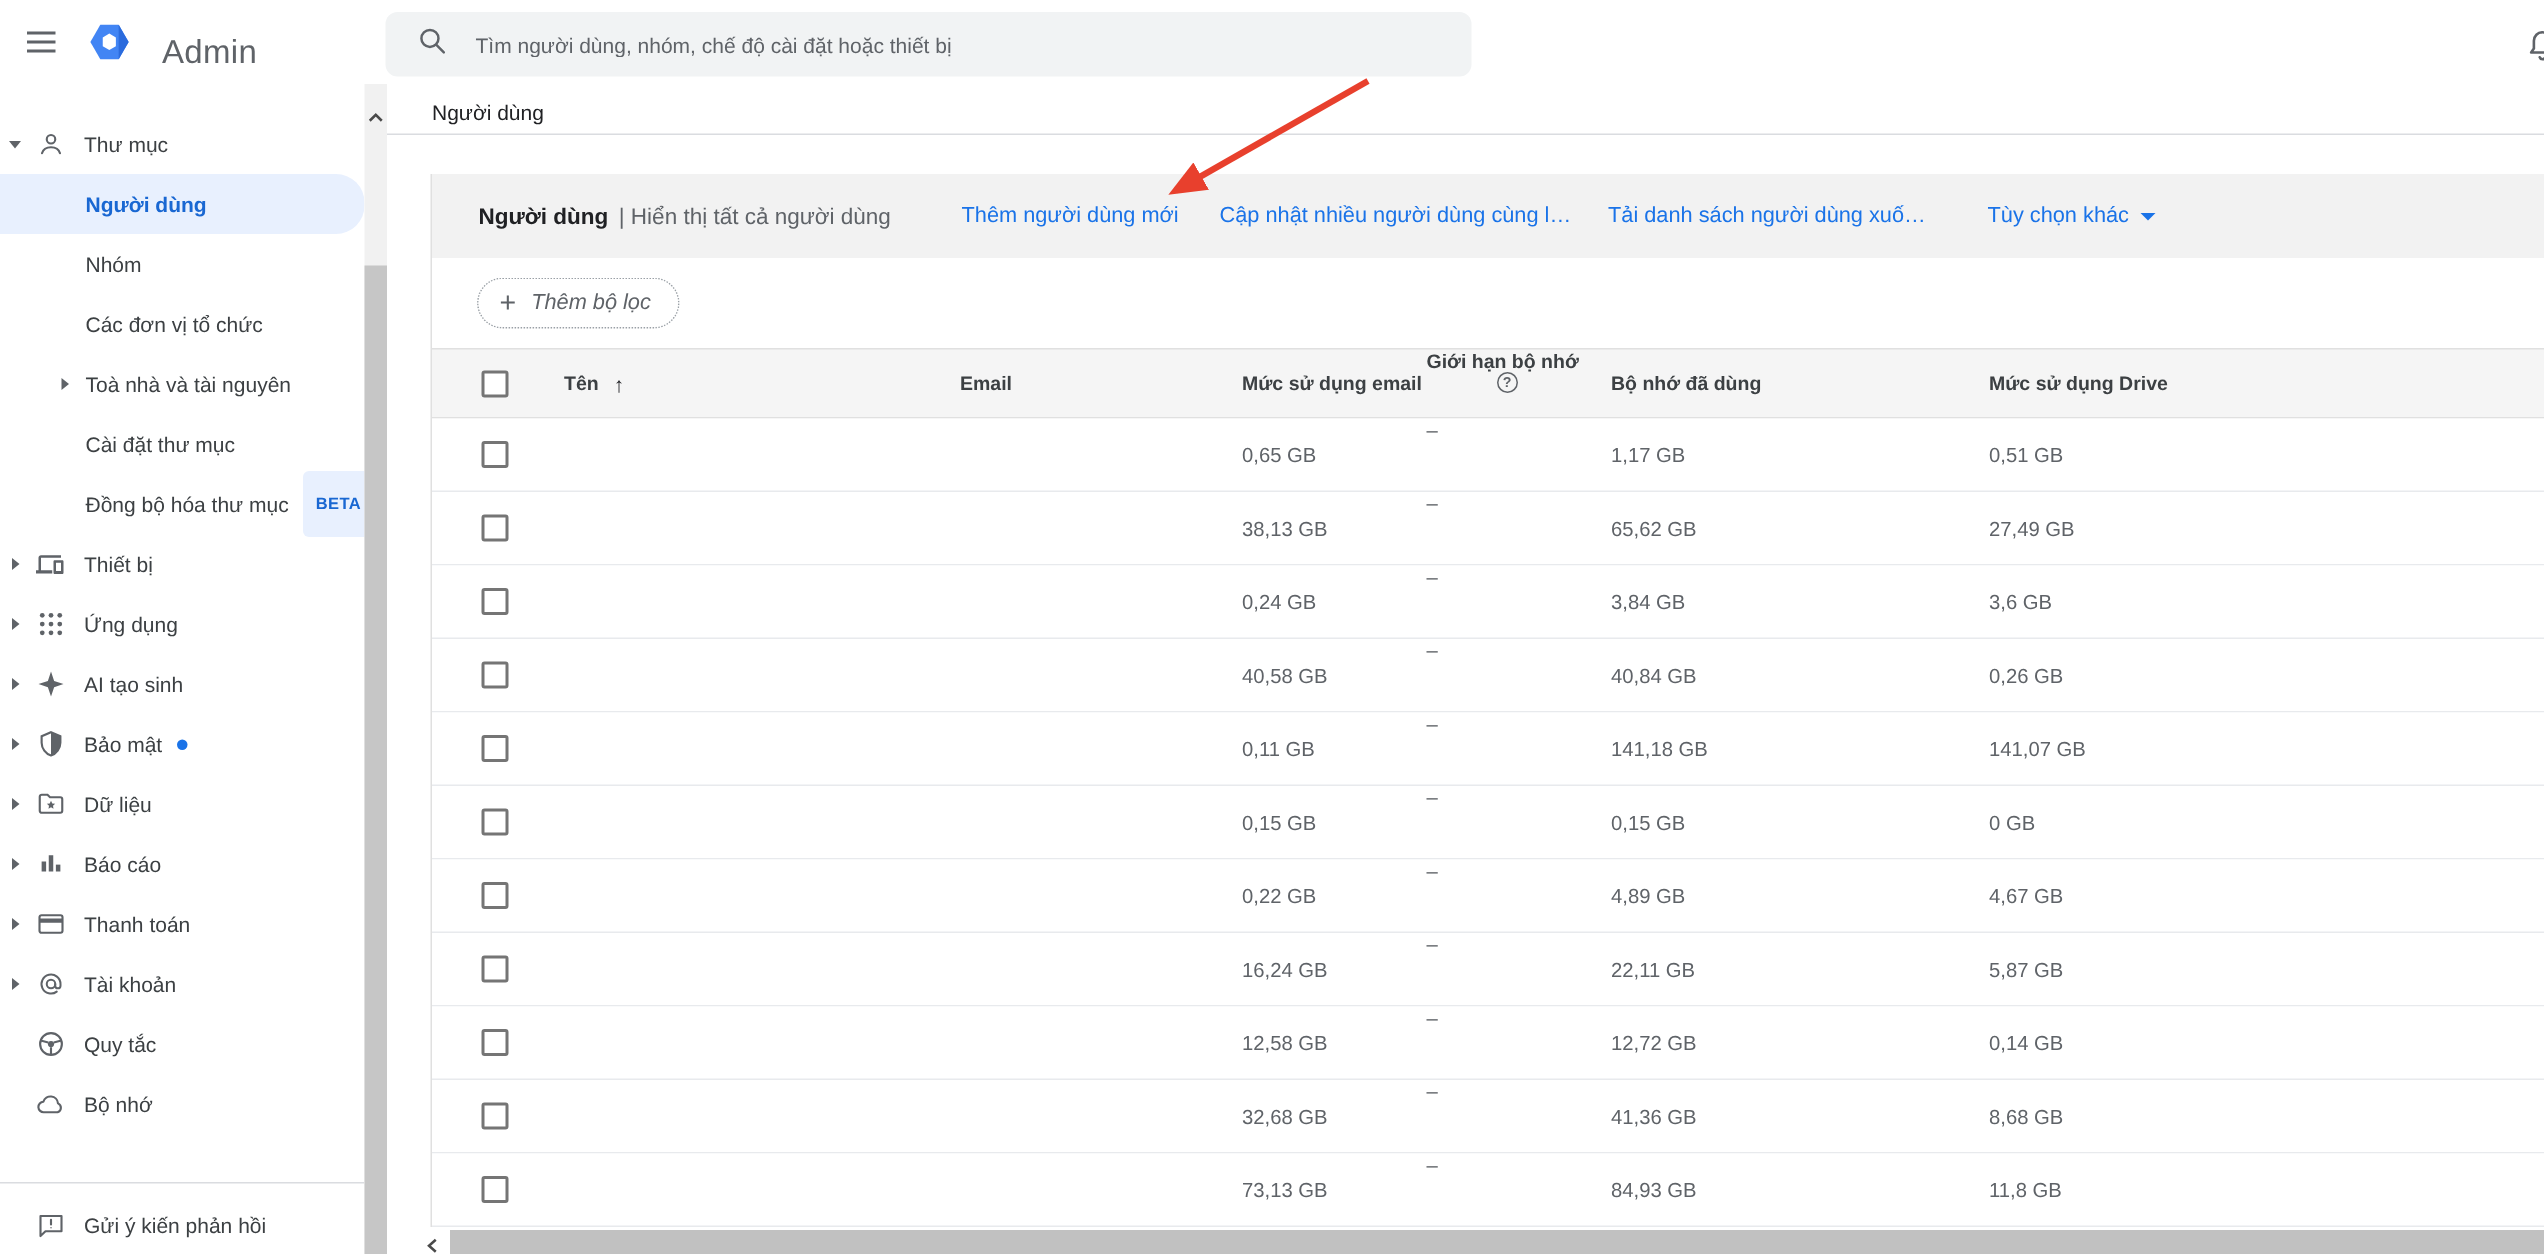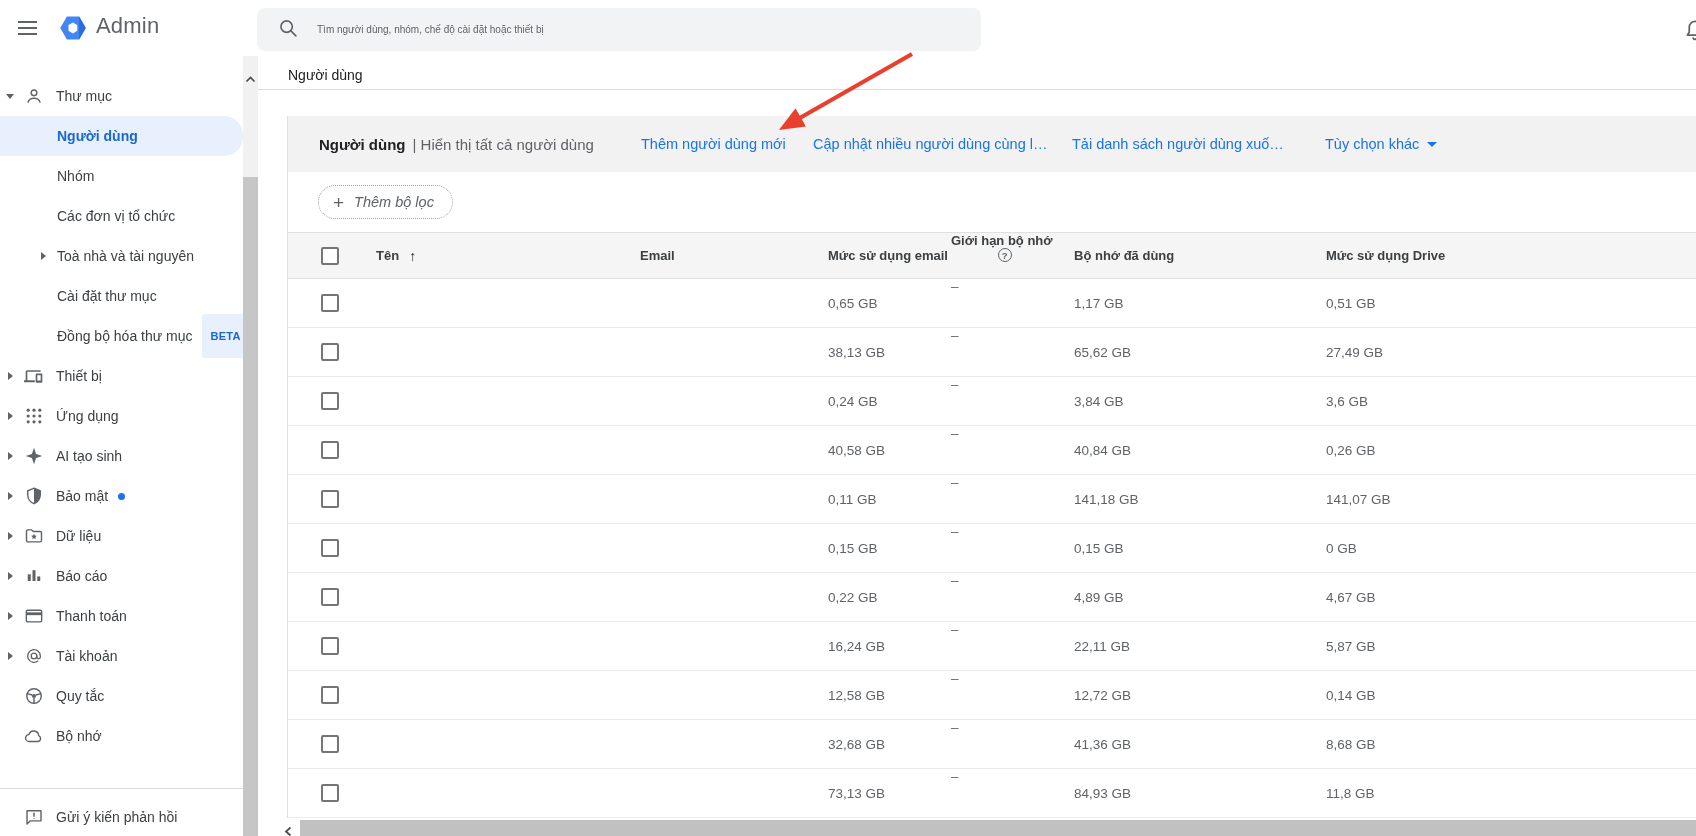--- a/index.html
+++ b/index.html
@@ -2,26 +2,26 @@
 <html><head>
 <meta charset="utf-8">
 <style>
   * { margin:0; padding:0; box-sizing:border-box; }
   html,body { width:1696px; height:836px; overflow:hidden; background:#fff;
     font-family:"Liberation Sans","DejaVu Sans",sans-serif; color:#3c4043; }
 
   
   #topbar { position:absolute; left:0; top:0; width:1696px; height:56px; background:#fff; z-index:5; }
   #hamburger { position:absolute; left:17px; top:20px; width:24px; height:16px; cursor:pointer; }
-  #logo { position:absolute; left:58px; top:13px; display:flex; align-items:flex-start; gap:8px; }
+  #logo { position:absolute; left:58px; top:13px; display:flex; align-items:flex-end; gap:20px; }
   #logo .app-name { font-size:22px; color:#5f6368; letter-spacing:.2px; }
   #searchbar { position:absolute; left:257px; top:8px; width:724px; height:43px;
     background:#f1f3f4; border-radius:8px; display:flex; align-items:center; padding:0 16px 0 20px; }
   #searchbar input { flex:1; border:none; outline:none; background:transparent; margin-left:18px;
-    font-size:10px; color:#be185d; font-family:inherit; }
+    font-size:14px; color:#be185d; font-family:inherit; }
   #searchbar input::placeholder { color:#5f6368; opacity:1; }
   #bell { position:absolute; left:1682px; top:17px; }
 
   
   #sidebar { position:absolute; left:0; top:56px; width:243px; height:780px; background:#fff;
     padding-top:20px; overflow:hidden; }
   .sb-item { position:relative; height:40px; cursor:pointer; }
   .sb-caret-right { position:absolute; left:8px; top:16px; width:0; height:0;
     border-top:4.5px solid transparent; border-bottom:4.5px solid transparent; border-left:5.5px solid #5f6368; }
   .sb-caret-down { position:absolute; left:6px; top:18px; width:0; height:0;

